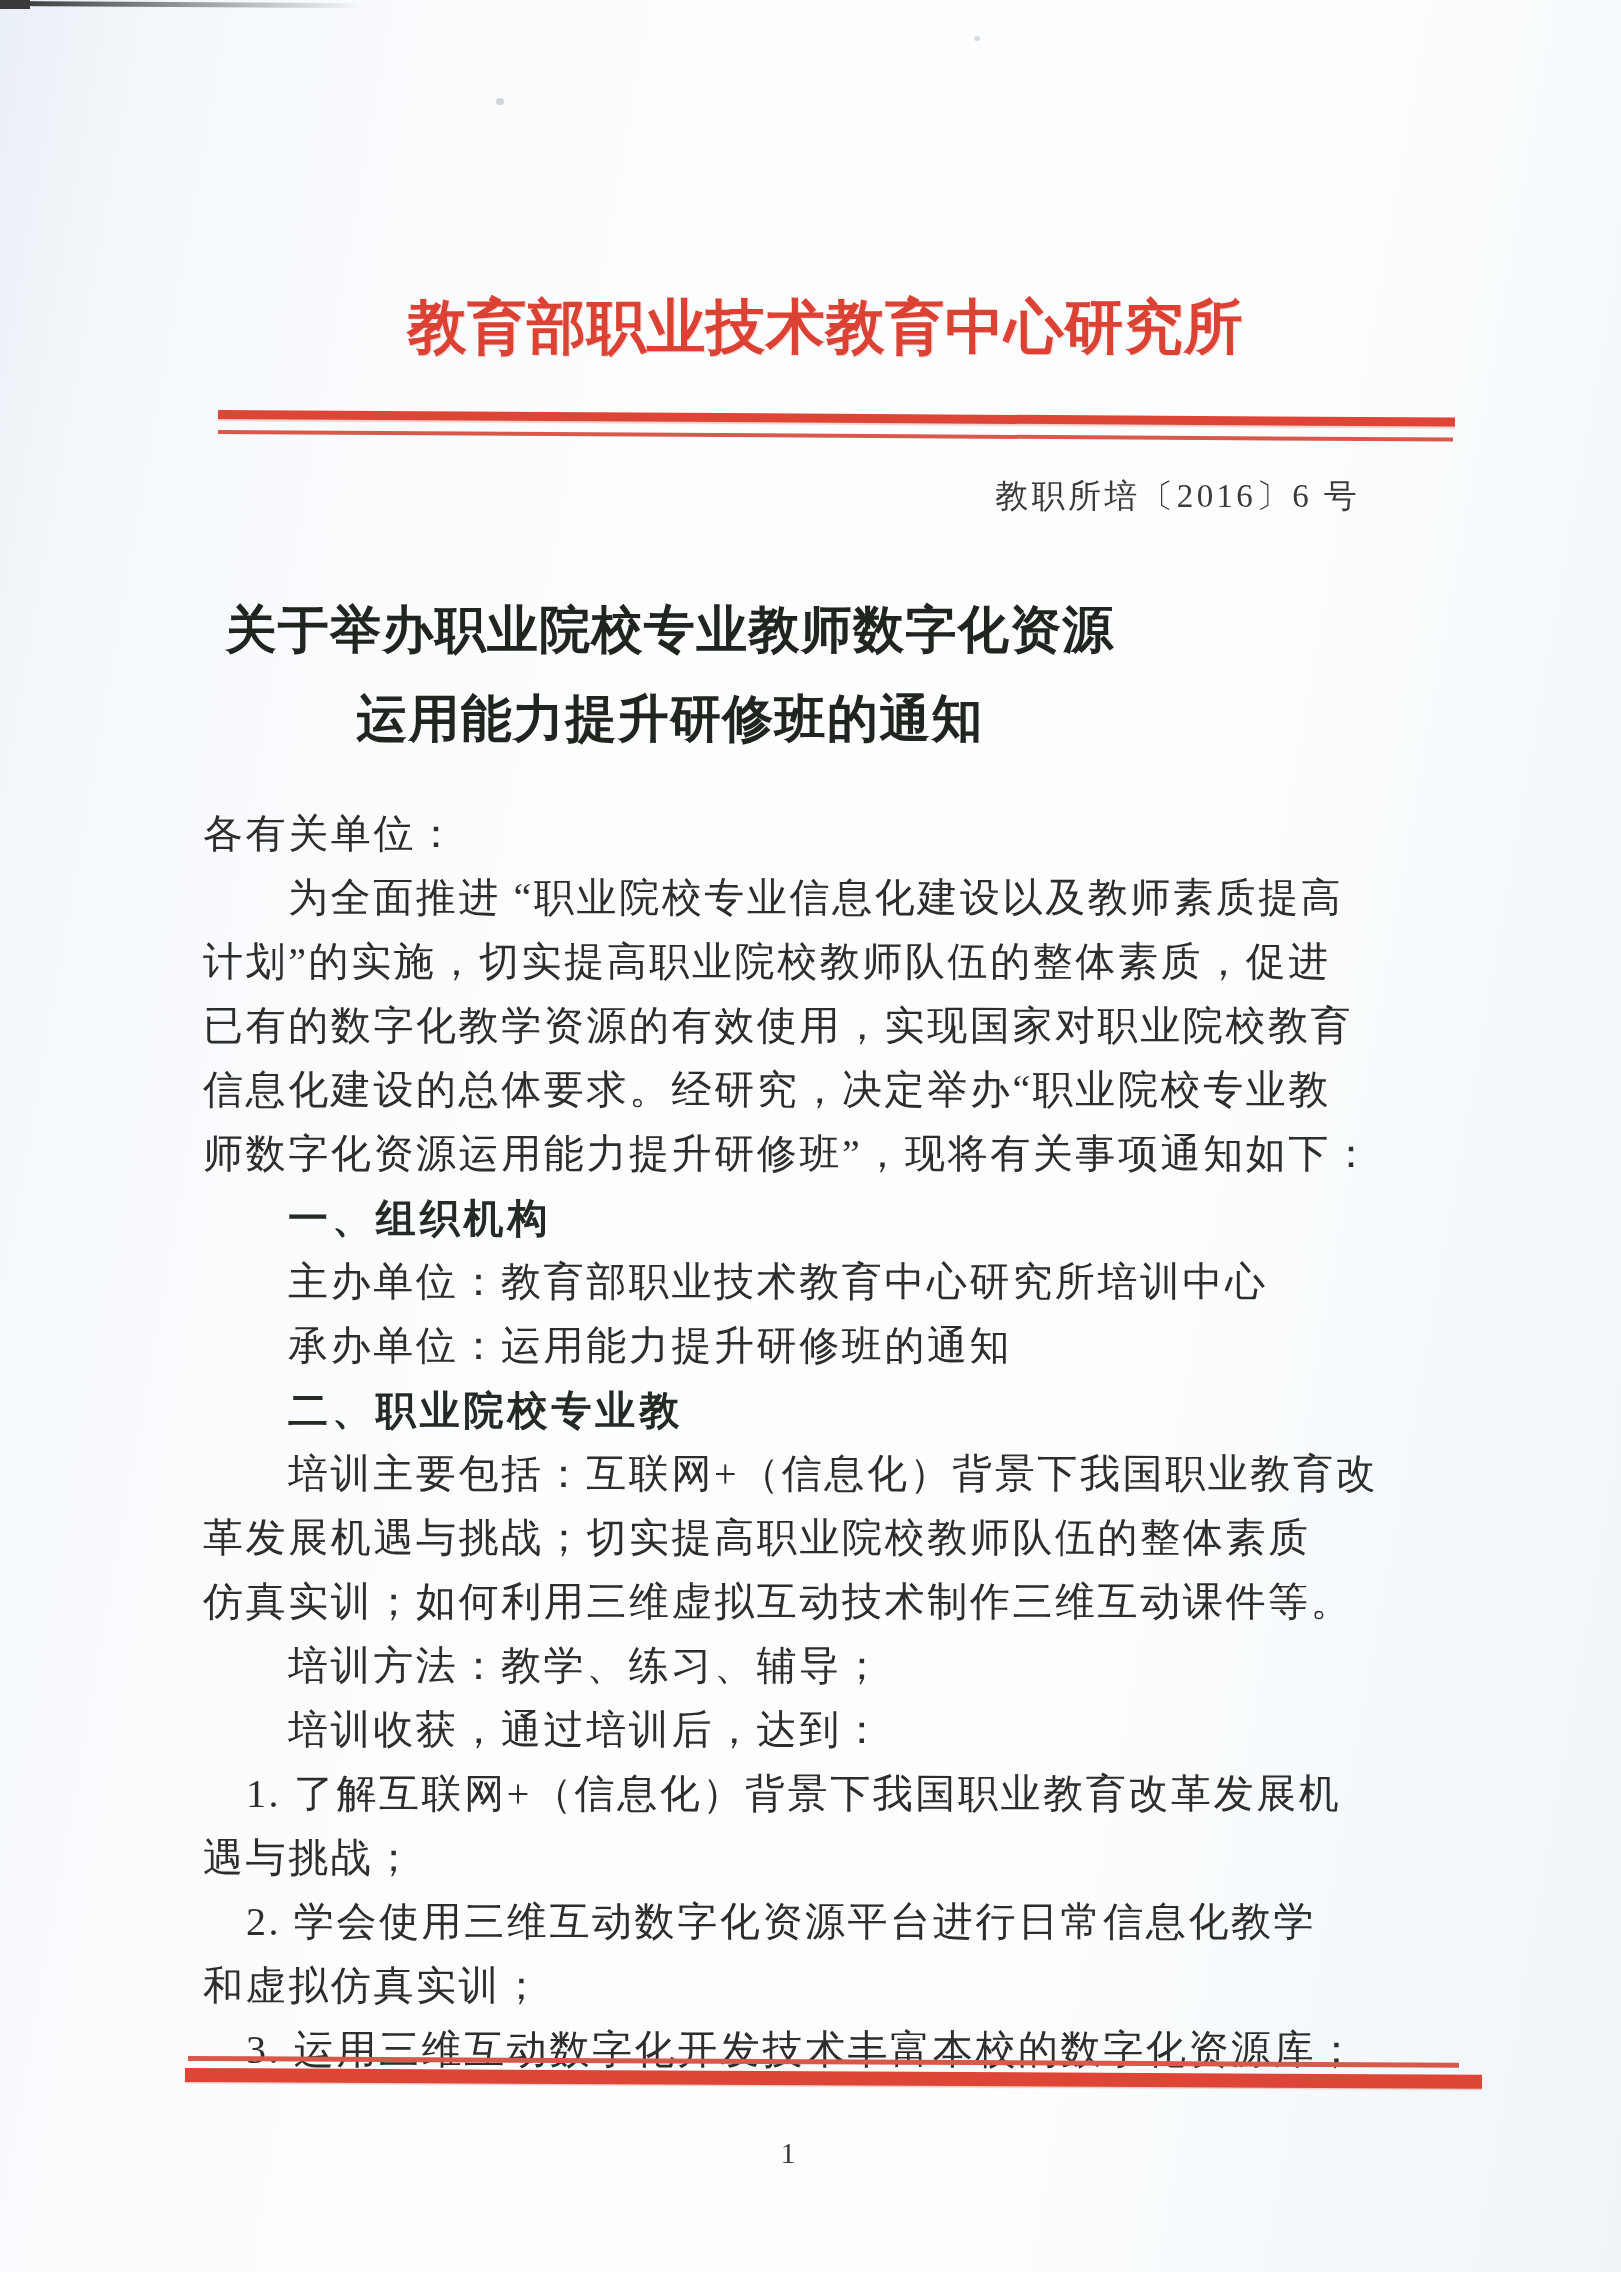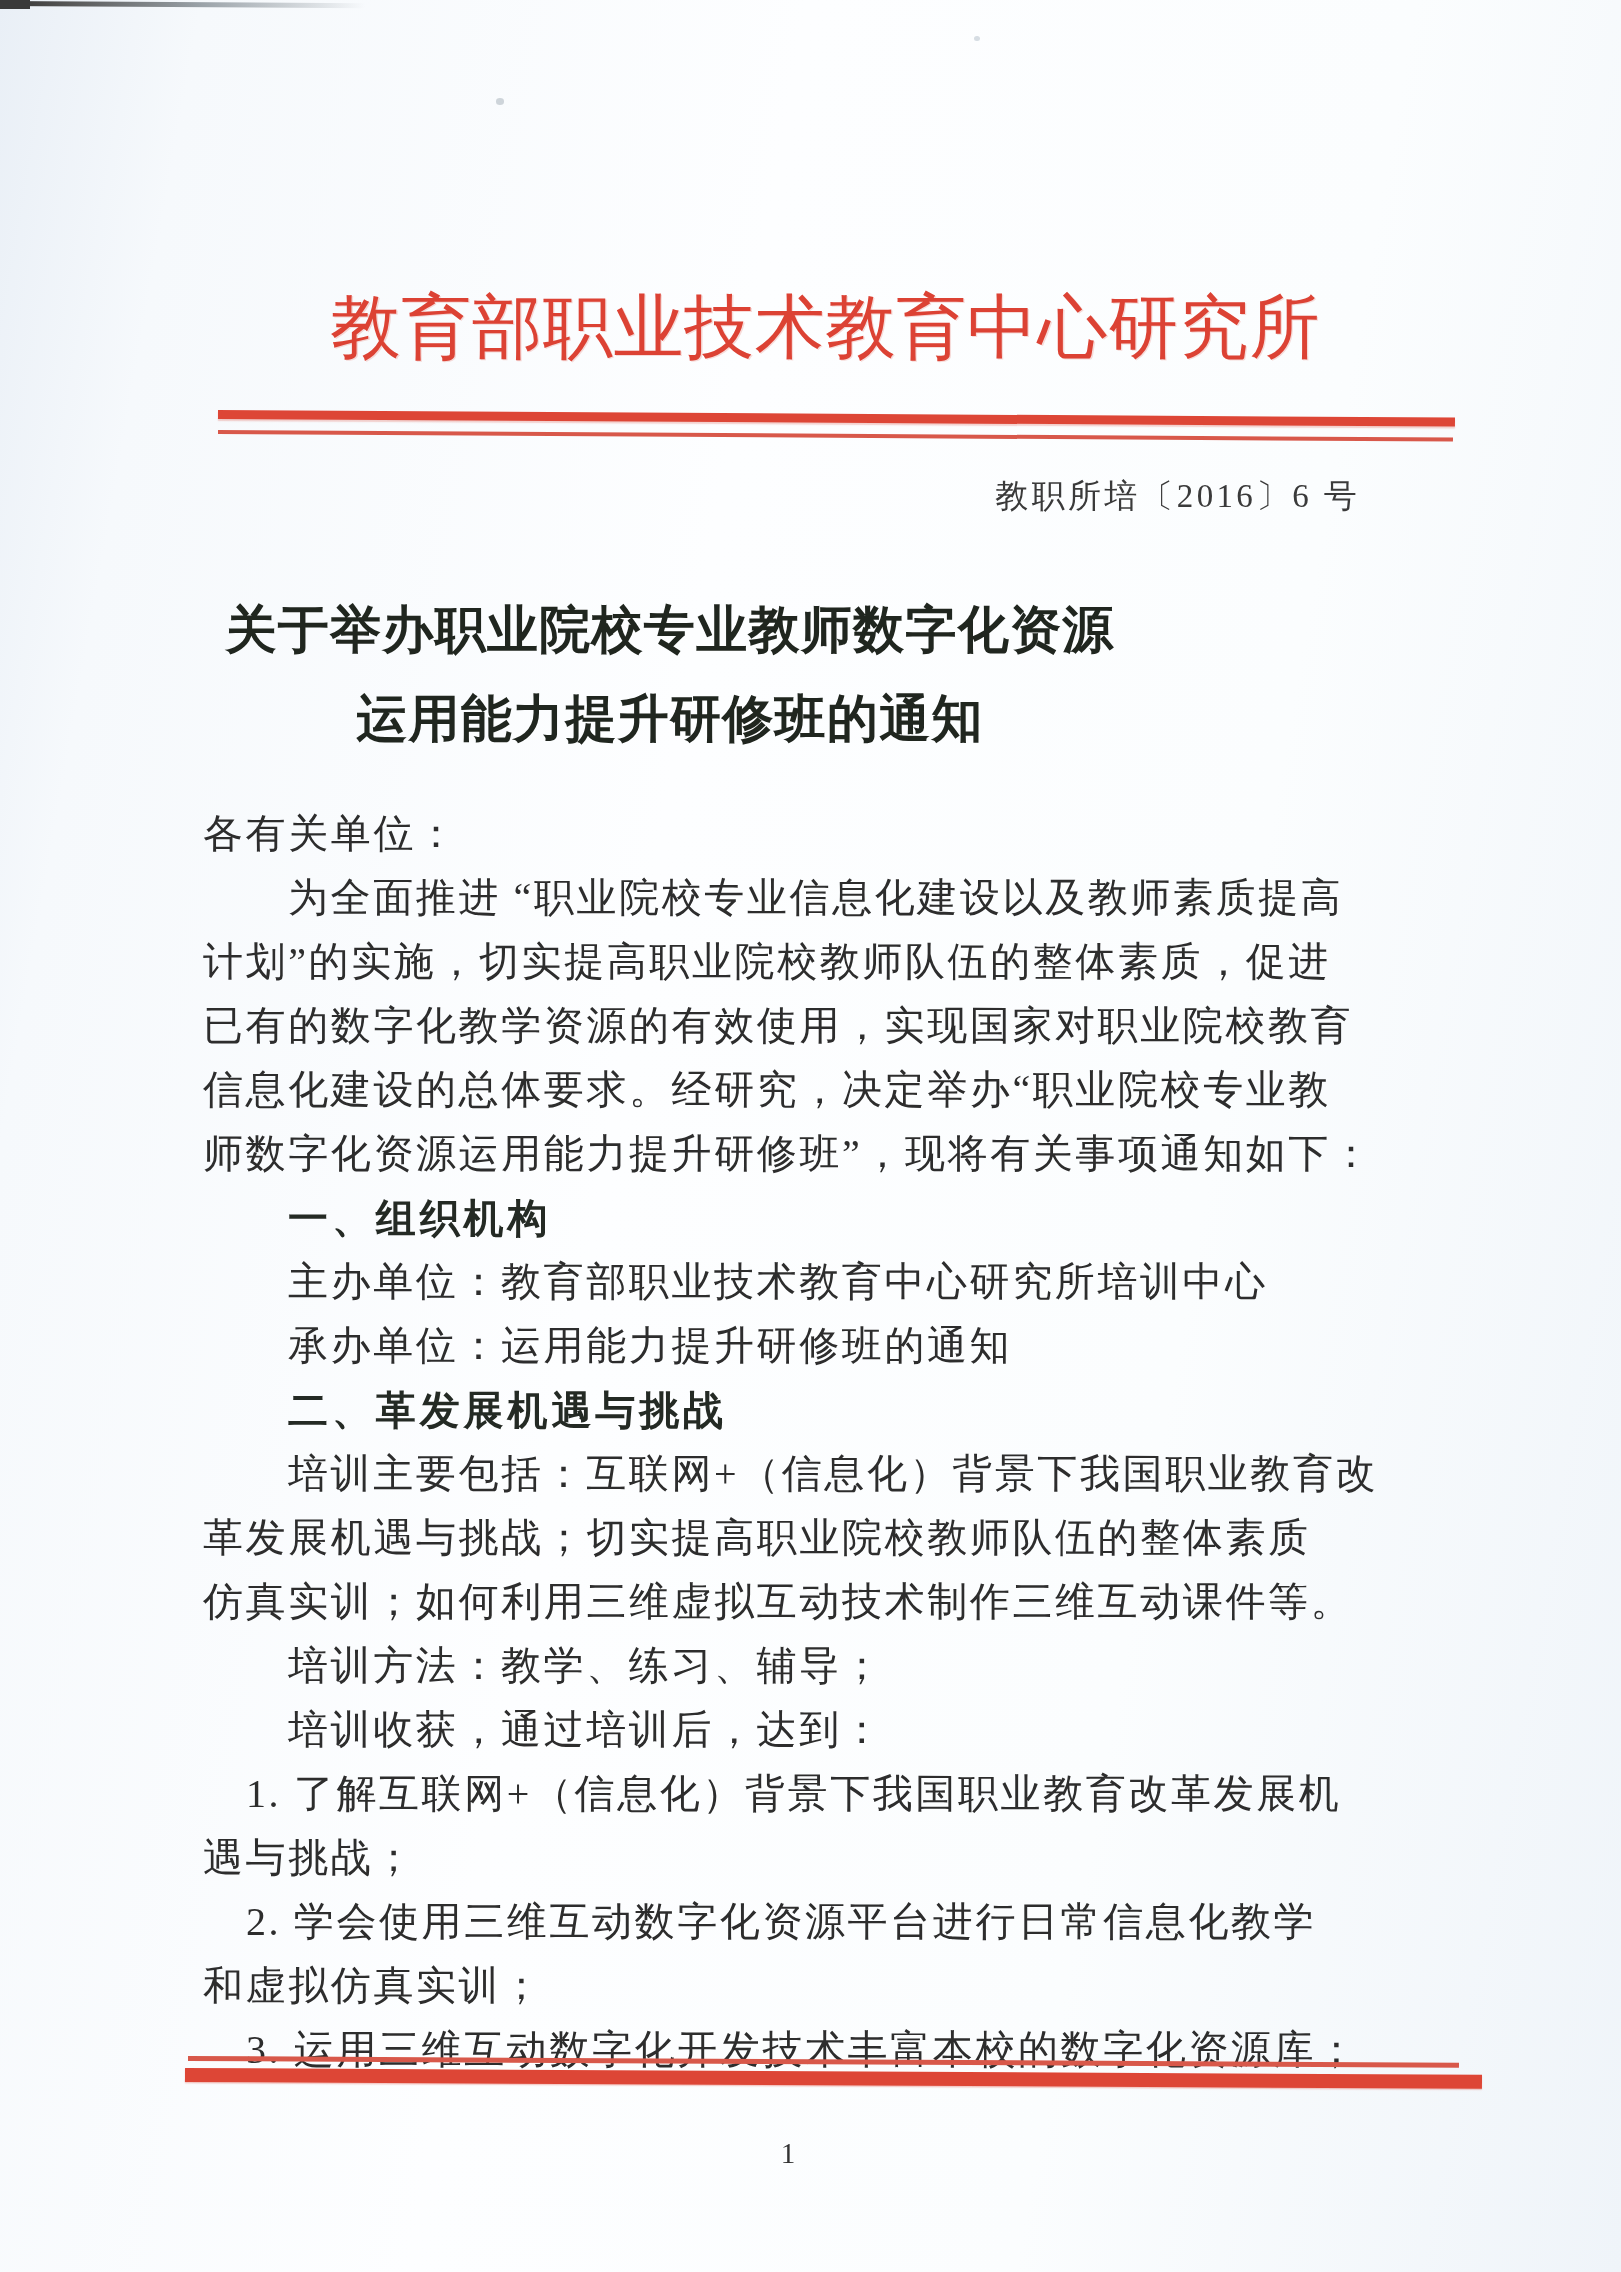--- a/index.html
+++ b/index.html
@@ -17,21 +17,21 @@
     position:absolute;top:1.3px;left:0;width:365px;height:4.6px;
     background:linear-gradient(to right,#2e2e2e 0%,#555 18%,#9aa2a8 55%,rgba(170,178,184,0) 100%);
     transform:rotate(0.35deg);transform-origin:left top;
   }
   .scan-corner{position:absolute;top:0;left:0;width:30px;height:8.5px;background:#3a3a3a;}
   .speck1{position:absolute;top:98px;left:496px;width:7.8px;height:6.5px;background:#c3cad1;border-radius:50%;opacity:.8;}
   .speck2{position:absolute;top:36px;left:974px;width:5.9px;height:5.2px;background:#d6dde3;border-radius:50%;}
   
   .org-title{
     position:absolute;top:272px;left:192px;width:1267px;
-    font-size:70px;line-height:111px;font-weight:400;text-align:center;
+    font-size:59px;line-height:111px;font-weight:700;text-align:center;
     color:#dc4234;letter-spacing:0.7px;white-space:nowrap;
     text-shadow:1.3px 1.3px 0 rgba(220,66,52,.18);
   }
   .rule{position:absolute;transform:rotate(0.35deg);transform-origin:left center;}
   .rule-thick-top{top:410px;left:218px;width:1237px;height:9px;background:#dd4636;box-shadow:0 2px 1.3px rgba(221,70,54,.25);}
   .rule-thin-top{top:430px;left:218px;width:1235px;height:3.9px;background:#d8584a;}
   .doc-number{
     position:absolute;top:474px;left:206px;width:1154px;
     text-align:right;font-size:33px;color:#3a3a3a;letter-spacing:3.3px;white-space:nowrap;
   }
@@ -85,21 +85,21 @@
   <div class="body-text">
       <div class="line">各有关单位：</div>
       <div class="line ind">为全面推进 “职业院校专业信息化建设以及教师素质提高</div>
       <div class="line">计划”的实施，切实提高职业院校教师队伍的整体素质，促进</div>
       <div class="line">已有的数字化教学资源的有效使用，实现国家对职业院校教育</div>
       <div class="line">信息化建设的总体要求。经研究，决定举办“职业院校专业教</div>
       <div class="line">师数字化资源运用能力提升研修班”，现将有关事项通知如下：</div>
       <div class="line ind hd">一、组织机构</div>
       <div class="line ind">主办单位：教育部职业技术教育中心研究所培训中心</div>
       <div class="line ind">承办单位：运用能力提升研修班的通知</div>
-      <div class="line ind hd">二、革发展机遇与挑战</div>
+      <div class="line ind hd">二、职业院校专业教</div>
       <div class="line ind">培训主要包括：互联网+（信息化）背景下我国职业教育改</div>
       <div class="line">革发展机遇与挑战；切实提高职业院校教师队伍的整体素质</div>
       <div class="line">仿真实训；如何利用三维虚拟互动技术制作三维互动课件等。</div>
       <div class="line ind">培训方法：教学、练习、辅导；</div>
       <div class="line ind">培训收获，通过培训后，达到：</div>
       <div class="line ind-num">1. 了解互联网+（信息化）背景下我国职业教育改革发展机</div>
       <div class="line">遇与挑战；</div>
       <div class="line ind-num">2. 学会使用三维互动数字化资源平台进行日常信息化教学</div>
       <div class="line">和虚拟仿真实训；</div>
       <div class="line ind-num">3. 运用三维互动数字化开发技术丰富本校的数字化资源库；</div>

